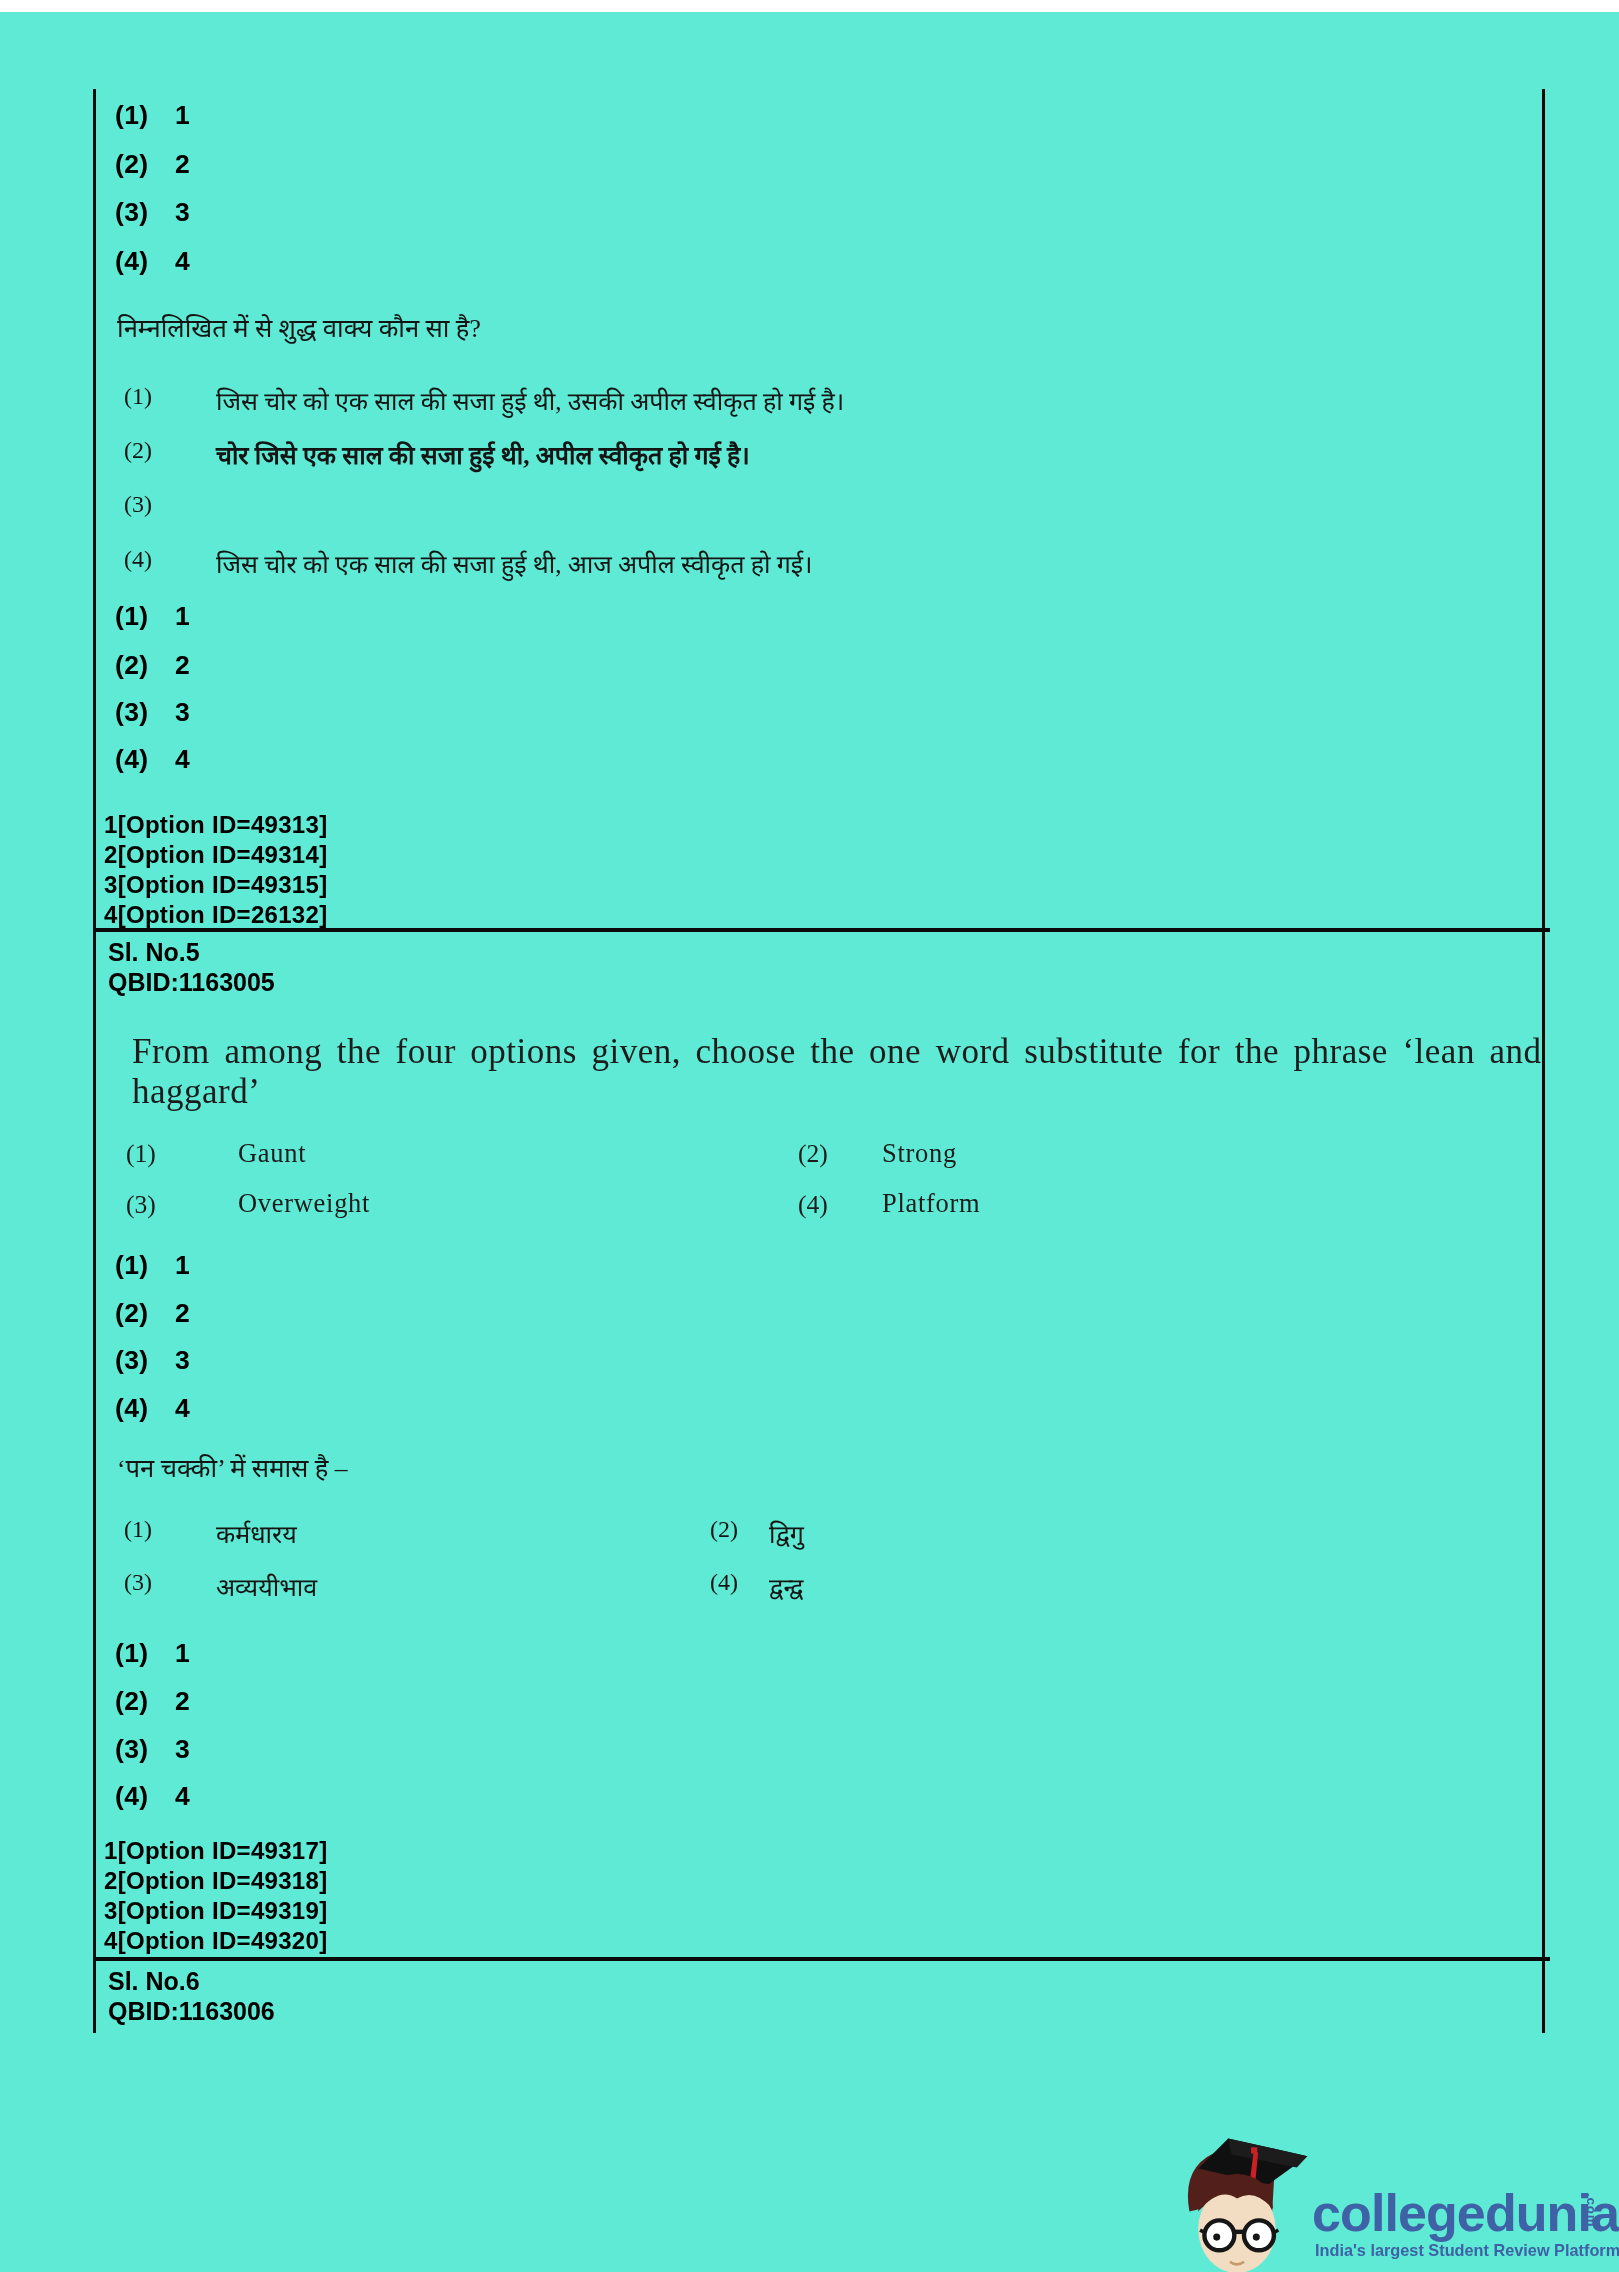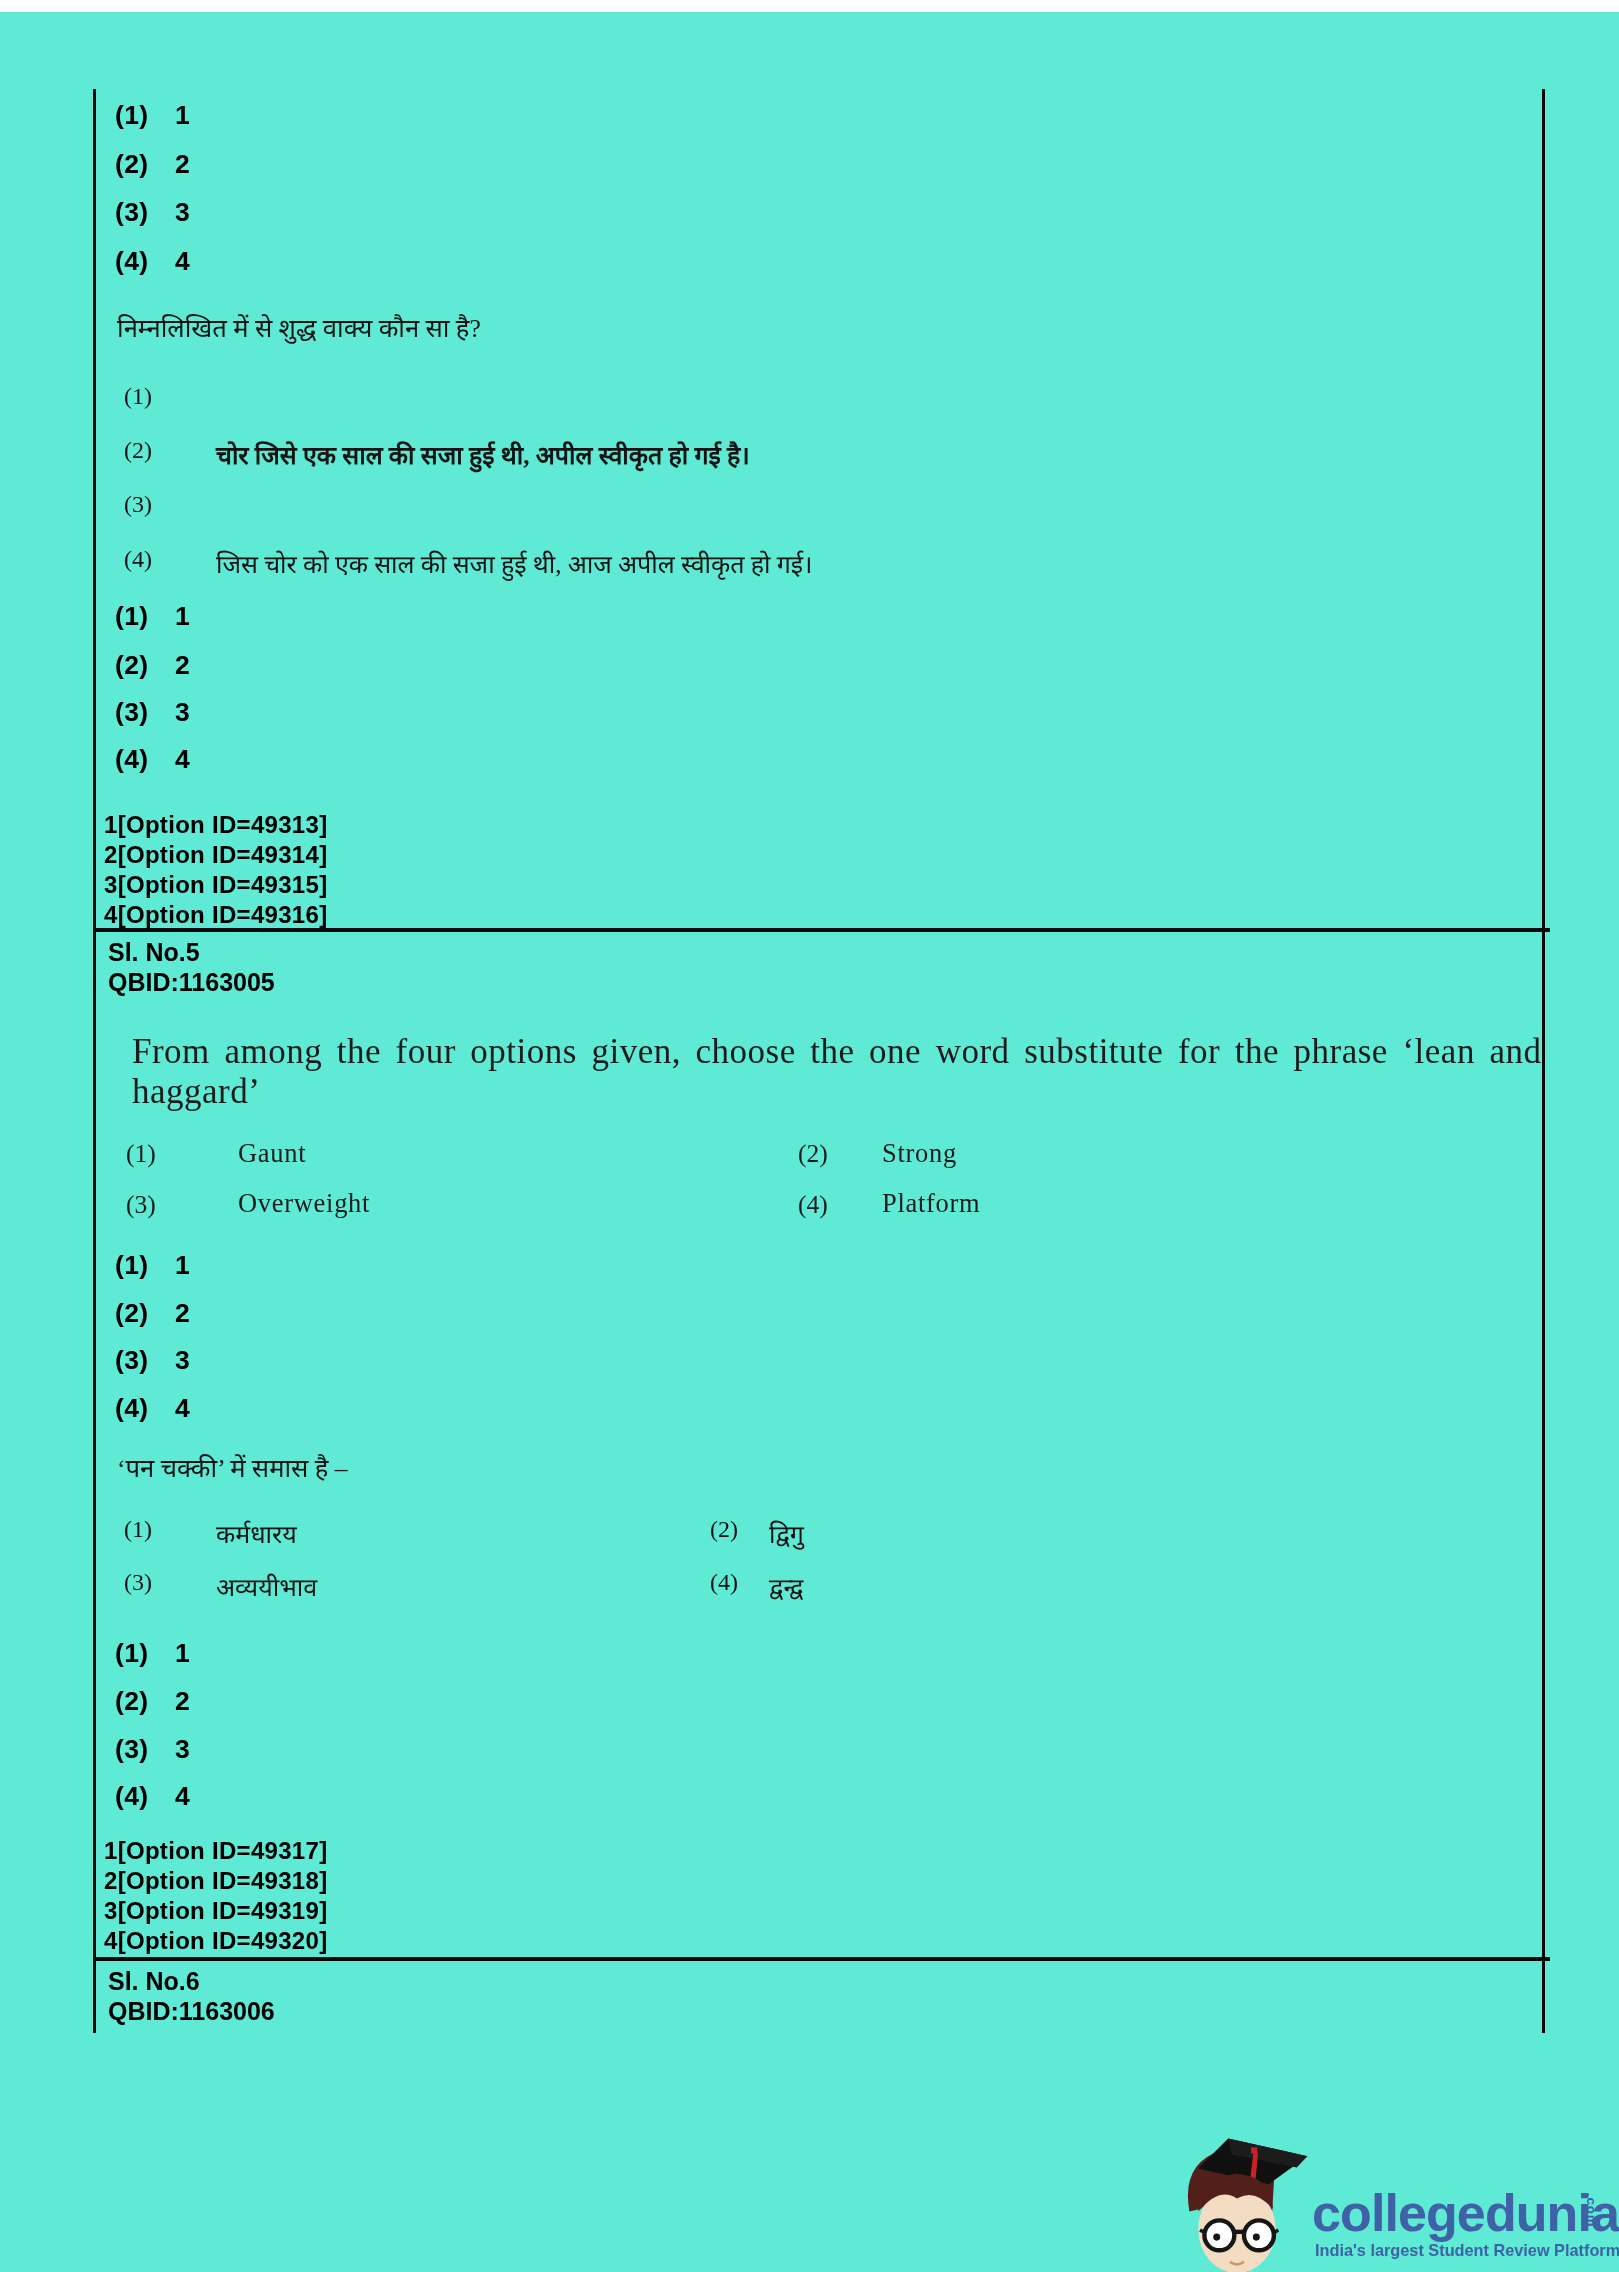--- a/index.html
+++ b/index.html
@@ -49,35 +49,36 @@
   <div class="hsep" style="top:1945px;"></div>
 
   <div class="bold-opt" style="top:88px;"><span>(1)</span><span class="val">1</span></div>
   <div class="bold-opt" style="top:137px;"><span>(2)</span><span class="val">2</span></div>
   <div class="bold-opt" style="top:185px;"><span>(3)</span><span class="val">3</span></div>
   <div class="bold-opt" style="top:234px;"><span>(4)</span><span class="val">4</span></div>
 
   <div class="hi hi-q" style="top:298px;">निम्नलिखित में से शुद्ध वाक्य कौन सा है?</div>
 
   <div class="hi hi-num" style="left:124px;top:371px;">(1)</div>
+  <div class="hi hi-txt" style="left:216px;top:371px;">जिस चोर को एक साल की सजा हुई थी, उसकी अपील स्वीकृत हो गई है।</div>
   <div class="hi hi-num" style="left:124px;top:425px;">(2)</div>
   <div class="hi hi-txt" style="left:216px;top:425px;font-weight:bold;">चोर जिसे एक साल की सजा हुई थी, अपील स्वीकृत हो गई है।</div>
   <div class="hi hi-num" style="left:124px;top:479px;">(3)</div>
   <div class="hi hi-num" style="left:124px;top:534px;">(4)</div>
   <div class="hi hi-txt" style="left:216px;top:534px;">जिस चोर को एक साल की सजा हुई थी, आज अपील स्वीकृत हो गई।</div>
 
   <div class="bold-opt" style="top:589px;"><span>(1)</span><span class="val">1</span></div>
   <div class="bold-opt" style="top:638px;"><span>(2)</span><span class="val">2</span></div>
   <div class="bold-opt" style="top:685px;"><span>(3)</span><span class="val">3</span></div>
   <div class="bold-opt" style="top:732px;"><span>(4)</span><span class="val">4</span></div>
 
   <div class="optid" style="top:798px;">1[Option ID=49313]</div>
   <div class="optid" style="top:828px;">2[Option ID=49314]</div>
   <div class="optid" style="top:858px;">3[Option ID=49315]</div>
-  <div class="optid" style="top:888px;">4[Option ID=49316]</div>
+  <div class="optid" style="top:888px;">4[Option ID=26132]</div>
 
   <div class="slno" style="top:926px;">Sl. No.5</div>
   <div class="slno" style="top:956px;">QBID:1163005</div>
 
   <div class="serif eng-q" style="top:1020px;">From among the four options given, choose the one word substitute for the phrase ‘lean and</div>
   <div class="serif eng-q" style="top:1060px;">haggard’</div>
 
   <div class="serif eng-num" style="left:126px;top:1127px;">(1)</div>
   <div class="serif eng-txt" style="left:238px;top:1126px;">Gaunt</div>
   <div class="serif eng-num" style="left:798px;top:1127px;">(2)</div>

